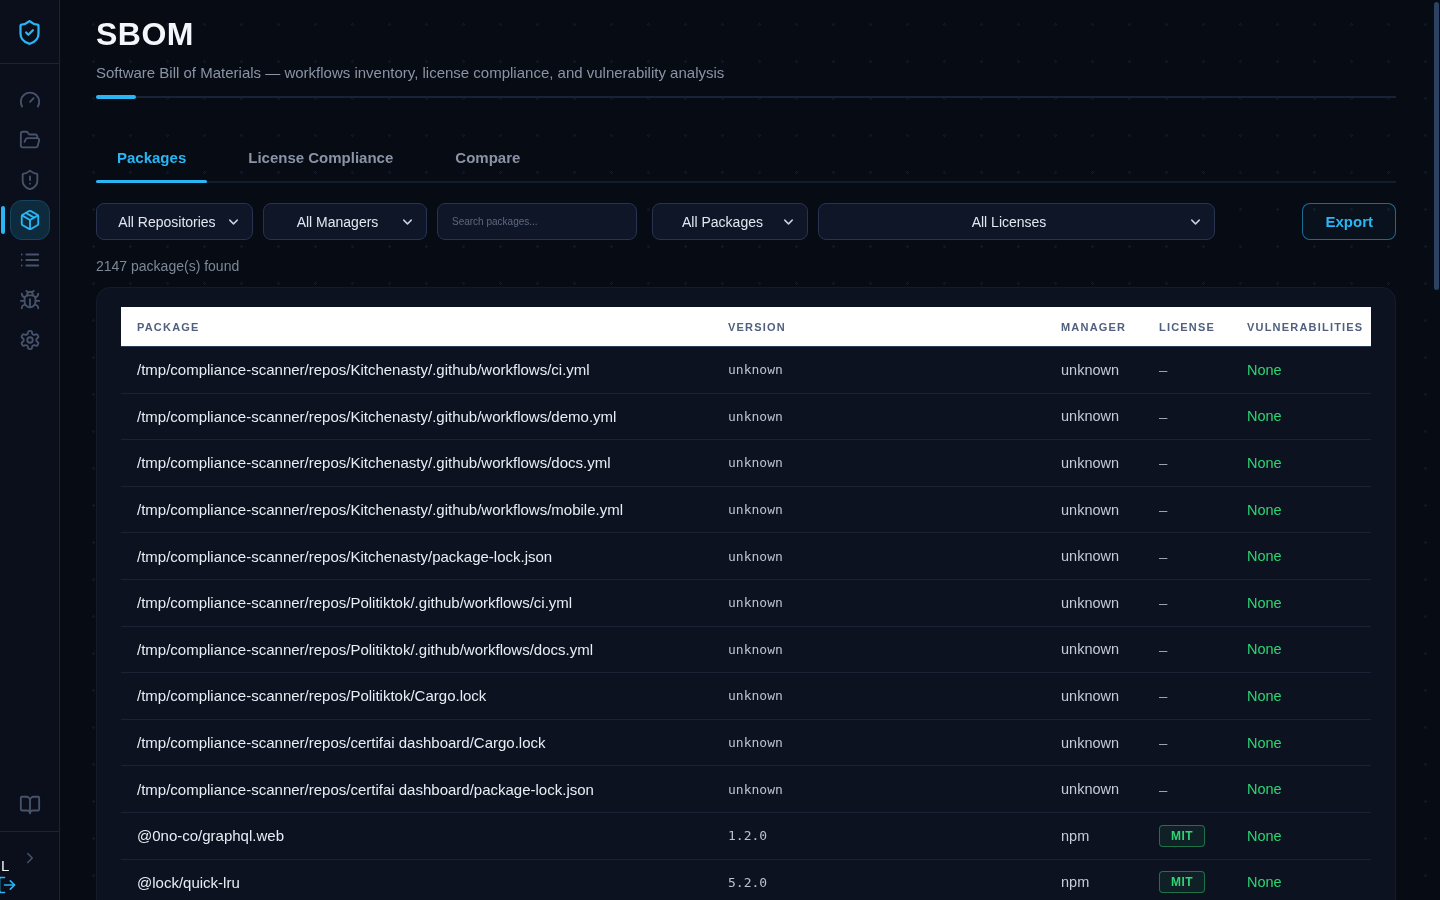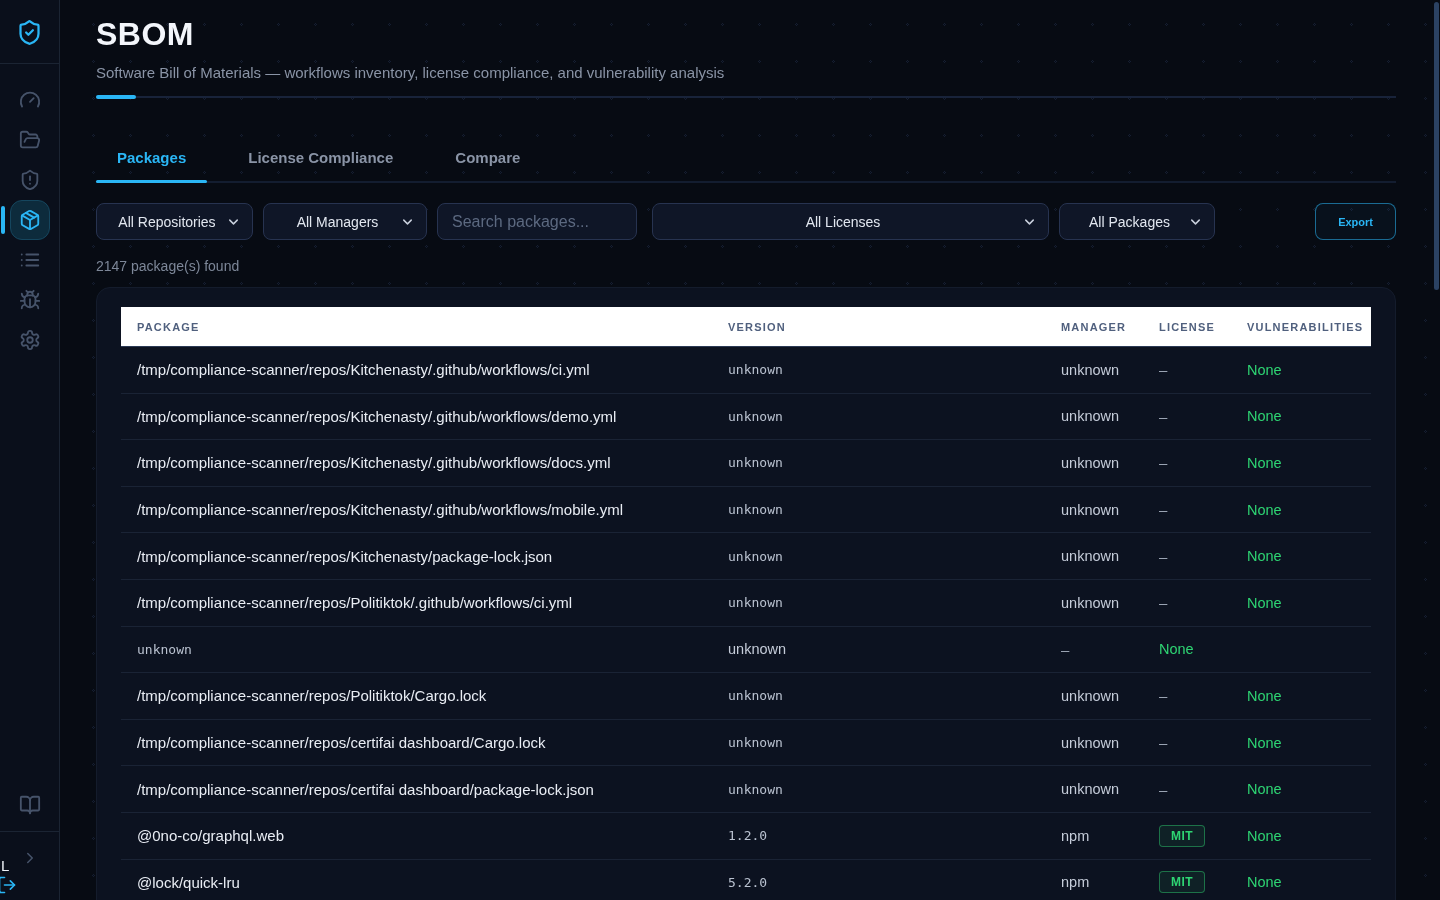--- a/index.html
+++ b/index.html
@@ -83,32 +83,32 @@
     background:transparent; border:none; color:inherit; font-family:inherit;
     font-size:14px; padding:0 32px 0 17px; outline:none; cursor:pointer;text-align:center;
   }
   .select-wrap select option { background:#0f1627; color:#e2e7f0; }
   .select-chevron {
     position:absolute; right:11px; top:50%; transform:translateY(-50%);
     color:#c6cdda; pointer-events:none;
   }
   .search-wrap input {
     width:100%; height:100%; background:transparent; border:none; outline:none;
-    color:#e2e7f0; font-family:inherit; font-size:16px; padding:0 14px;
+    color:#e2e7f0; font-family:inherit; font-size:10px; padding:0 14px;
   }
   .search-wrap input::placeholder { color:#5c6980; }
   .w-repos { width:157px; }
   .w-managers { width:164px; }
   .w-search { width:200px; margin-right:5px; }
   .w-packages { width:156px; }
   .w-licenses { width:397px; }
   .export-btn {
     margin-left:auto; height:37px; padding:0 22px;
     background:rgba(42,182,245,0.04); border:1px solid rgba(42,182,245,0.55);
-    border-radius:8px; color:#2ab6f5; font-size:11px; font-weight:600;
+    border-radius:8px; color:#2ab6f5; font-size:15px; font-weight:600;
     font-family:inherit; cursor:pointer;
   }
 
   .results-count { margin-top:18px; font-size:14px; color:#7d8798; }
 
   
   .panel {
     margin-top:13px; background:#0c1220; border:1px solid #141c2c;
     border-radius:14px; padding:19px 24px; height:700px; overflow:hidden;
   }
@@ -287,40 +287,40 @@
       </select>
       <span class="select-chevron">
         <svg width="15" height="15" viewBox="0 0 24 24" fill="none" stroke="currentColor" stroke-width="2.4" stroke-linecap="round" stroke-linejoin="round">
             <path d="m6 9 6 6 6-6"></path>
           </svg>
       </span>
     </div>
     <div class="control search-wrap w-search">
       <input type="text" placeholder="Search packages..." style="">
     </div>
+    <div class="control select-wrap w-packages">
+      <select>
+        <option>All Packages</option>
+      </select>
+      <span class="select-chevron">
+        <svg width="15" height="15" viewBox="0 0 24 24" fill="none" stroke="currentColor" stroke-width="2.4" stroke-linecap="round" stroke-linejoin="round">
+            <path d="m6 9 6 6 6-6"></path>
+          </svg>
+      </span>
+    </div>
     <div class="control select-wrap w-licenses">
       <select>
         <option>All Licenses</option>
       </select>
       <span class="select-chevron">
         <svg width="15" height="15" viewBox="0 0 24 24" fill="none" stroke="currentColor" stroke-width="2.4" stroke-linecap="round" stroke-linejoin="round">
             <path d="m6 9 6 6 6-6"></path>
           </svg>
       </span>
     </div>
-    <div class="control select-wrap w-packages">
-      <select>
-        <option>All Packages</option>
-      </select>
-      <span class="select-chevron">
-        <svg width="15" height="15" viewBox="0 0 24 24" fill="none" stroke="currentColor" stroke-width="2.4" stroke-linecap="round" stroke-linejoin="round">
-            <path d="m6 9 6 6 6-6"></path>
-          </svg>
-      </span>
-    </div>
     <button class="export-btn">Export</button>
   </div>
 
   <div class="results-count">2147 package(s) found</div>
 
   <section class="panel">
     <div class="grid-row thead">
       <div class="th">PACKAGE</div>
       <div class="th">VERSION</div>
       <div class="th">MANAGER</div>
@@ -370,20 +370,21 @@
 
   <div class="grid-row trow">
     <div class="td td-package">/tmp/compliance-scanner/repos/Politiktok/.github/workflows/ci.yml</div>
     <div class="td td-version">unknown</div>
     <div class="td td-manager">unknown</div>
     <div class="td td-license">–</div>
     <div class="td td-vulns">None</div>
   </div>
 
   <div class="grid-row trow">
+    <div class="td td-package">/tmp/compliance-scanner/repos/Politiktok/.github/workflows/docs.yml</div>
     <div class="td td-version">unknown</div>
     <div class="td td-manager">unknown</div>
     <div class="td td-license">–</div>
     <div class="td td-vulns">None</div>
   </div>
 
   <div class="grid-row trow">
     <div class="td td-package">/tmp/compliance-scanner/repos/Politiktok/Cargo.lock</div>
     <div class="td td-version">unknown</div>
     <div class="td td-manager">unknown</div>

